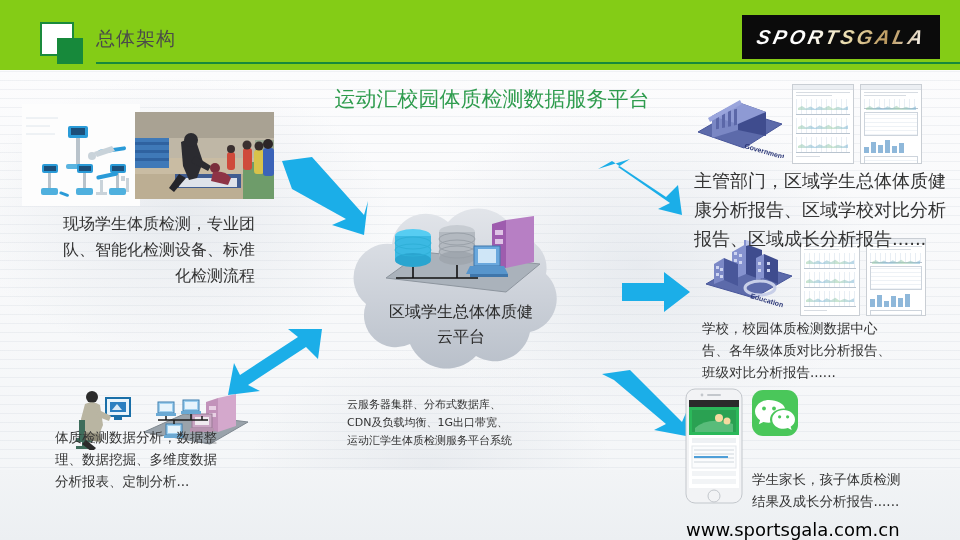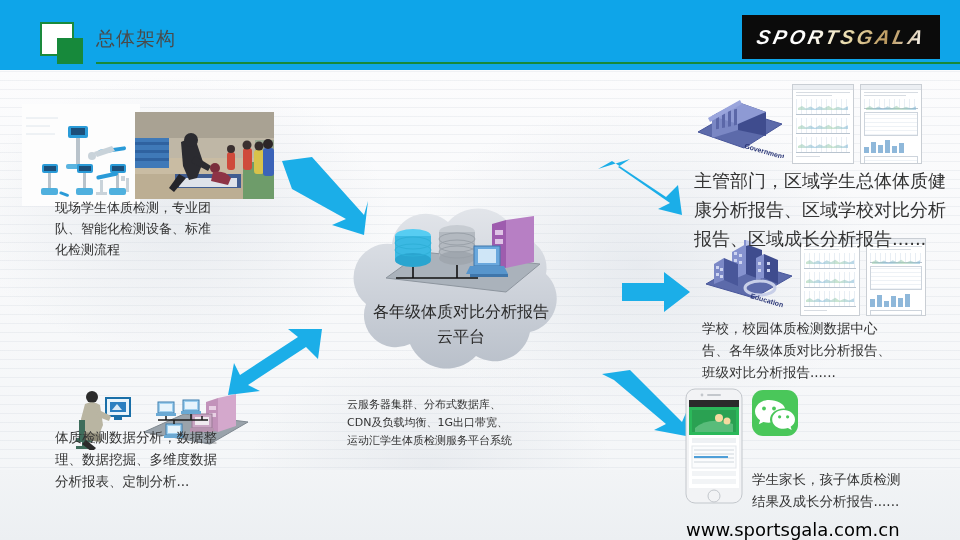--- a/index.html
+++ b/index.html
@@ -20,21 +20,21 @@
       linear-gradient(#fcfcfd,#f3f5f7);
     z-index:0;
   }
   #bg-bottomfade{
     position:absolute;left:0;top:470px;width:960px;height:70px;
     background:linear-gradient(#f2f4f6,#eceff2);
     z-index:0;
   }
 
   
-  #header{ position:absolute; left:0; top:0; width:960px; height:70px; background:#0ea5e9; z-index:6;}
+  #header{ position:absolute; left:0; top:0; width:960px; height:70px; background:#84cc16; z-index:6;}
   #logo-mark{ position:absolute; left:40px; top:22px; width:34px; height:34px;
               border:2px solid #1a8a3c; background:#fff; }
   #logo-mark-fill{ position:absolute; left:57px; top:38px; width:26px; height:26px; background:#17893b;}
   #header-title{ position:absolute; left:96px; top:26px; font-size:19px; color:#4a4a4a;
                  letter-spacing:1px; }
   #header-rule{ position:absolute; left:96px; top:62px; width:864px; height:2px; background:#17893b; z-index:7;}
   #brand-box{ position:absolute; left:742px; top:15px; width:198px; height:44px; background:#0b0b0b;
               display:flex; align-items:center; justify-content:center; }
   #brand-text{
     font-style:italic; font-weight:bold; font-size:20px; letter-spacing:3px;
@@ -92,20 +92,21 @@
   <div id="logo-mark"></div>
   <div id="logo-mark-fill"></div>
   <div id="header-title">总体架构</div>
   <div id="brand-box">
     <span id="brand-text">SPORTSGALA</span>
   </div>
 </div>
 <div id="header-rule"></div>
 
 <div id="main-title">
+  <div>运动汇校园体质检测数据服务平台</div>
 </div>
 
 <div class="media" style="left:22px;top:104px;width:118px;height:102px;">
   <svg width="118" height="102" viewBox="0 0 118 102">
     <rect width="118" height="102" fill="#fdfdfd"></rect>
     <g fill="#2a9bd8">
       <rect x="46" y="22" width="20" height="12" rx="2"></rect>
       <rect x="49" y="24" width="14" height="7" fill="#1c4f7a"></rect>
       <rect x="54" y="34" width="4" height="28" fill="#b9c3cb"></rect>
       <rect x="44" y="60" width="24" height="5" rx="2" fill="#5ab4e0"></rect>
@@ -172,21 +173,21 @@
       <circle cx="112" cy="33" r="4.5" fill="#3a3030"></circle>
     <rect x="119" y="38" width="10" height="24" fill="#d8c24a" rx="3"></rect>
       <circle cx="124" cy="34" r="4.5" fill="#332b2b"></circle>
     <rect x="128" y="36" width="11" height="28" fill="#3b63b8" rx="3"></rect>
       <circle cx="133" cy="32" r="5" fill="#2c2626"></circle>
     <rect x="92" y="40" width="8" height="18" fill="#cf4a3a" rx="3"></rect>
       <circle cx="96" cy="37" r="4" fill="#3a3030"></circle>
   </svg>
 </div>
 
-<div class="txt" style="left:55px;top:197px;width:200px;font-size:13px;line-height:1.62;">现场学生体质检测，专业团
+<div class="txt" style="left:55px;top:211px;width:200px;font-size:16px;line-height:1.62;text-align:right;">现场学生体质检测，专业团
 队、智能化检测设备、标准
 化检测流程</div>
 
 <div class="media" style="left:72px;top:388px;width:60px;height:62px;">
   <svg width="60" height="62" viewBox="0 0 60 62">
     <rect x="34" y="10" width="24" height="18" fill="#e8f4fb" stroke="#1a6fa8" stroke-width="2"></rect>
     <rect x="38" y="14" width="16" height="10" fill="#2a7fc0"></rect>
     <polygon points="40,22 45,16 50,22" fill="#d8e9f5"></polygon>
     <rect x="42" y="28" width="8" height="4" fill="#1a6fa8"></rect>
     <circle cx="20" cy="9" r="6" fill="#2b2b2b"></circle>
@@ -301,21 +302,21 @@
       <polygon points="88,58 126,58 126,61 88,61" fill="#3f76ab"></polygon>
     </g>
     <g stroke="#111" stroke-width="1.6" fill="none">
       <line x1="14" y1="62" x2="96" y2="62"></line>
       <line x1="31" y1="51" x2="31" y2="62"></line>
       <line x1="75" y1="49" x2="75" y2="62"></line>
     </g>
   </svg>
 </div>
 
-<div id="cloud-label">各年级体质对比分析报告
+<div id="cloud-label">区域学生总体体质健
 云平台</div>
 
 <div class="txt" style="left:347px;top:396px;width:265px;font-size:11px;line-height:1.62;">云服务器集群、分布式数据库、
 CDN及负载均衡、1G出口带宽、
 运动汇学生体质检测服务平台系统</div>
 
 <div class="arrow" style="left:278px;top:155px;width:92px;height:84px;">
   <svg width="92" height="84" viewBox="0 0 92 84">
     <path d="M4 6 L34 2 L86 60 L90 46 L86 80 L54 70 L68 64 L14 34 Z" fill="#1BAEE8"></path>
   </svg>

